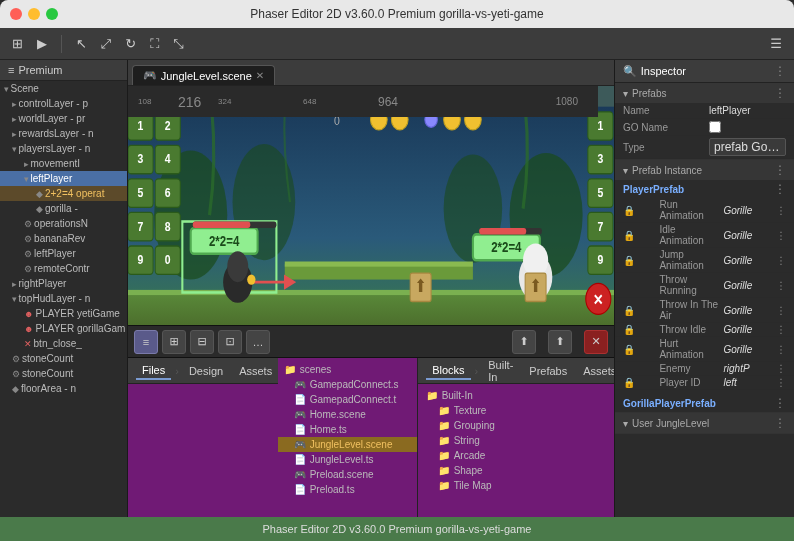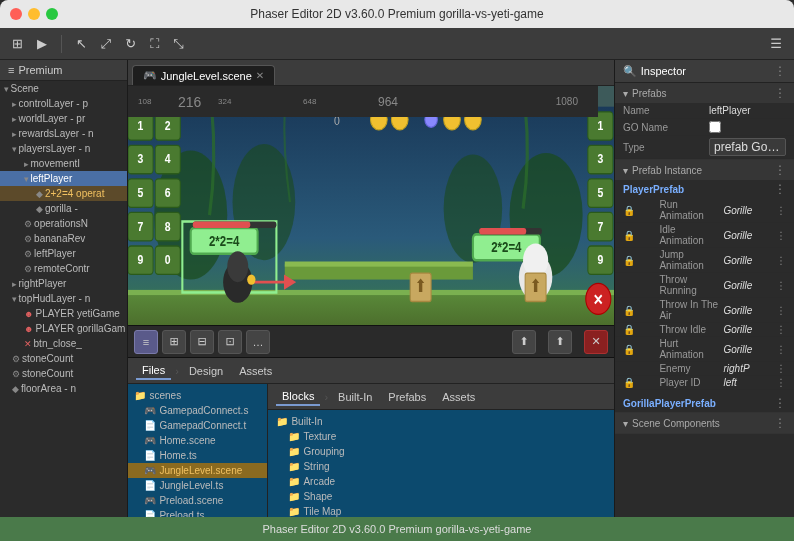--- a/index.html
+++ b/index.html
@@ -179,23 +179,23 @@
     
     .bottom-section {
       height: 160px;
       display: flex;
       border-top: 1px solid #111;
     }
 
     
     .files-panel {
       flex: 1;
-      background: #0c4a6e;
-      display: flex;
-      flex-direction: column;
+      background: #701a75;
+      display: flex;
+      flex-direction: row;
     }
     .files-tab-bar {
       background: #3c3c3c;
       height: 26px;
       display: flex;
       align-items: center;
       padding-left: 8px;
       gap: 4px;
       border-bottom: 1px solid #222;
       font-size: 11px;
@@ -838,21 +838,21 @@
 
       <div class="prefab-row" style="margin-top:4px;">
         <span class="prefab-name">GorillaPlayerPrefab</span>
         <span class="menu-dots">⋮</span>
       </div>
     </div>
 
     <div class="inspector-section">
       <div class="inspector-section-header">
         <span>▾</span>
-        <span>Scene Components</span>
+        <span>User JungleLevel</span>
         <div style="flex:1"></div>
         <span class="menu-dots">⋮</span>
       </div>
     </div>
   </div>
 
 </div>
 
 <div class="status-bar">
   <span>Phaser Editor 2D v3.60.0 Premium gorilla-vs-yeti-game</span>

